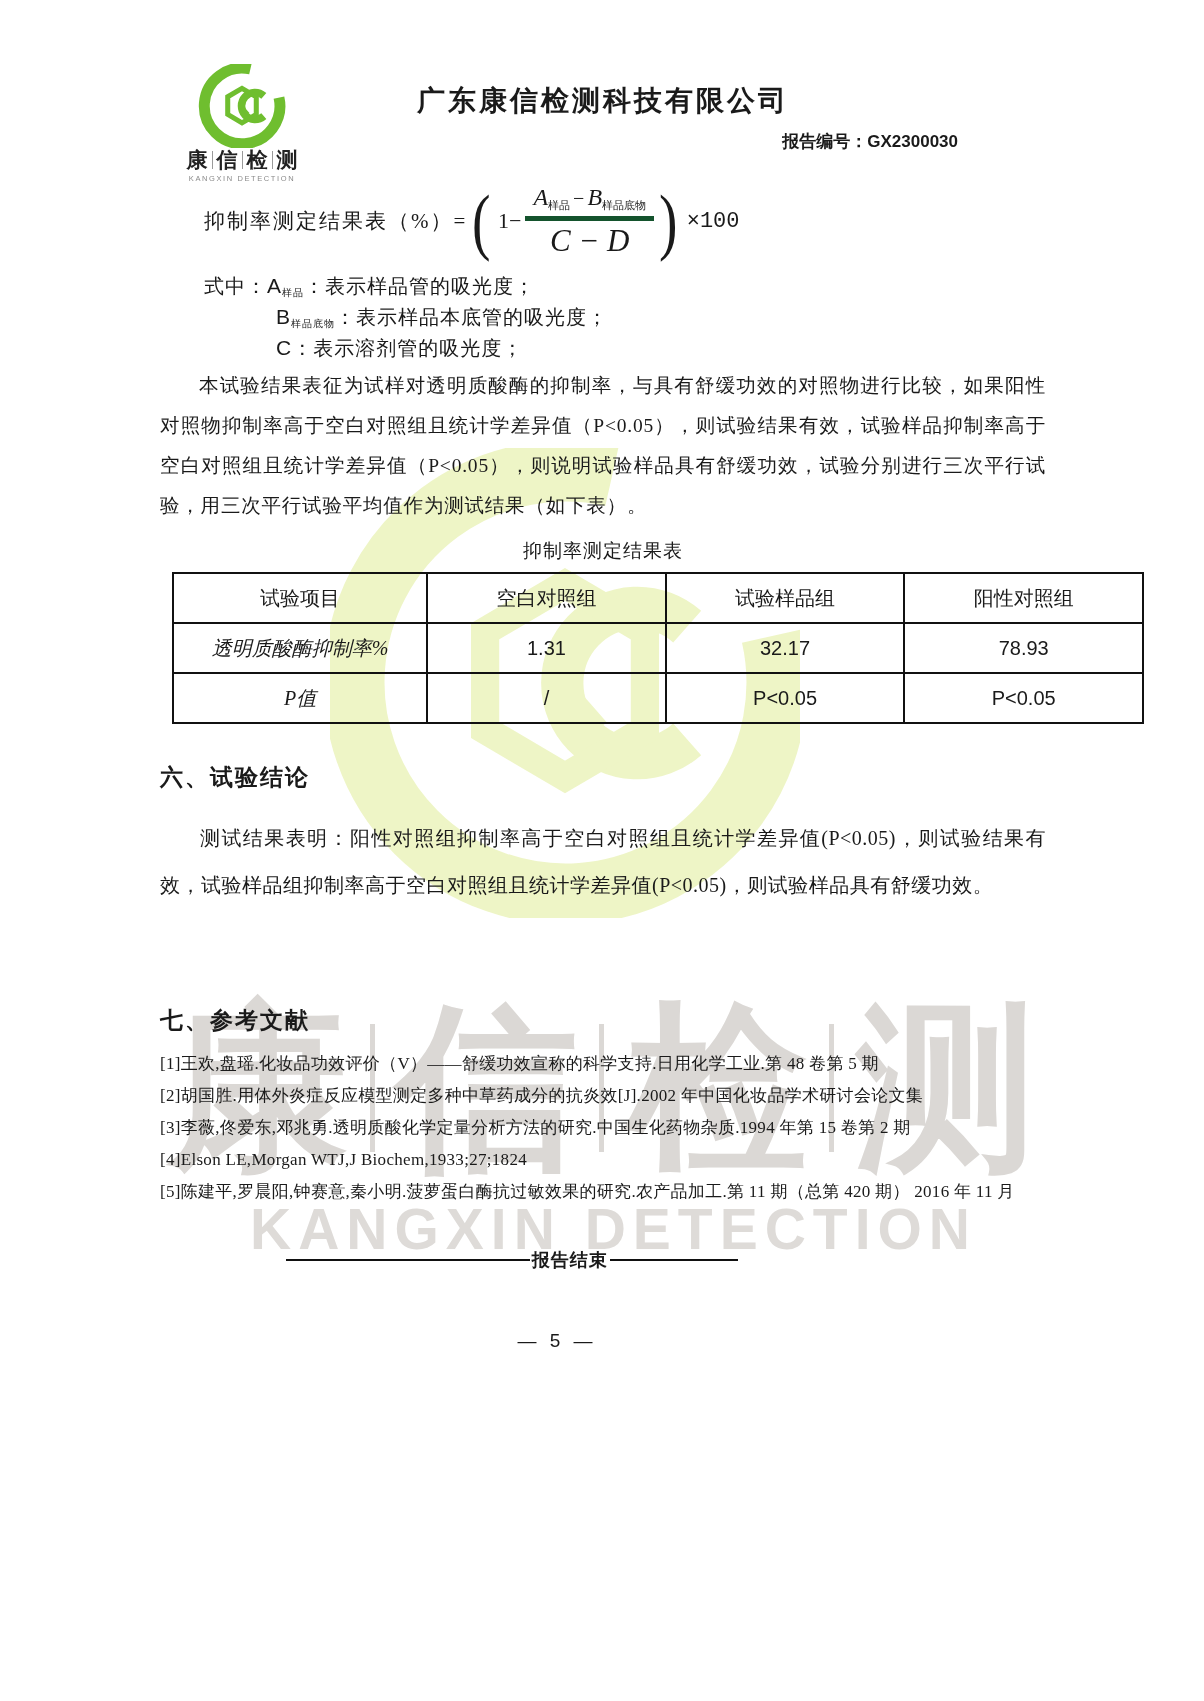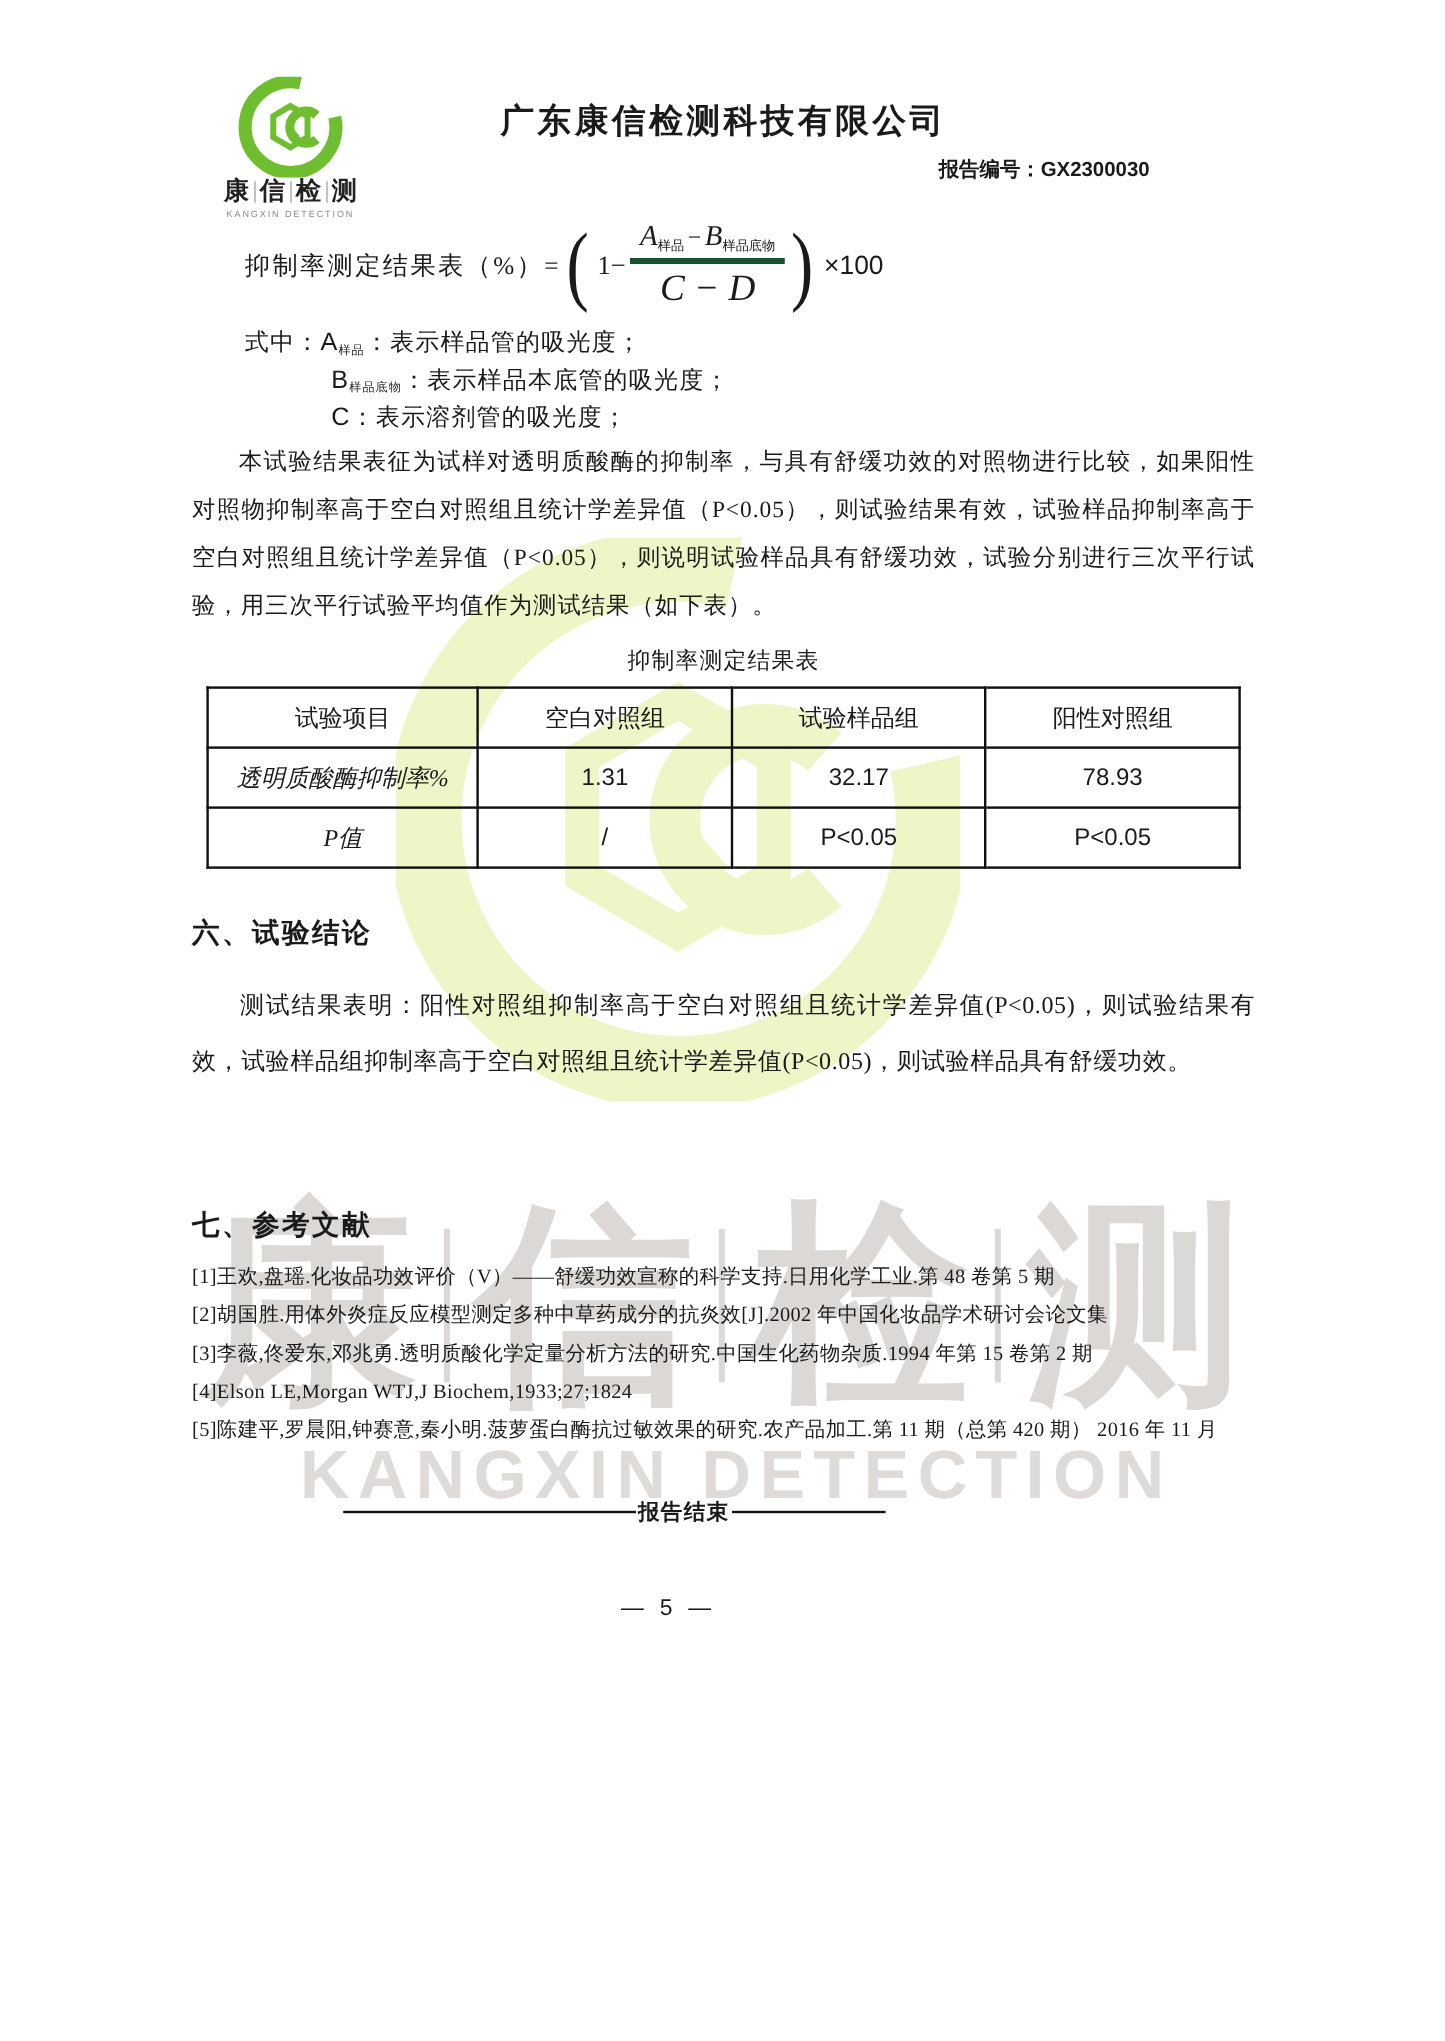--- a/index.html
+++ b/index.html
@@ -44,33 +44,33 @@
   .f-paren { font-size:74px; font-weight:400; line-height:78px; margin:0 2px;
     font-family:"Liberation Serif",serif; transform:scaleX(.75); }
   .f-one { font-size:22px; font-family:"Liberation Serif",serif; margin:0 4px 0 2px; }
   .f-frac { display:inline-flex; flex-direction:column; text-align:center; vertical-align:middle; }
   .f-num { padding:0 8px 3px 8px; border-bottom:5px solid #14532d; }
   .f-den { padding-top:2px; }
   .f-var { font-style:italic; font-size:24px; font-family:"Liberation Serif",serif; }
   .f-sub { font-size:11px; vertical-align:-4px; }
   .f-minus { font-size:20px; padding:0 3px; }
   .f-den  { font-style:italic; font-size:31px; font-family:"Liberation Serif",serif; }
-  .f-times { font-size:22px; margin-left:4px; font-family:Liberation Sans, sans-serif; }
+  .f-times { font-size:22px; margin-left:4px; font-family:Liberation Mono, monospace; }
   
   .defs { margin:12px 0 0 44px; font-size:20px; }
   .def-line { line-height:24px; letter-spacing:1px; }
   .def-line.cont { padding-left:72px; }
   .def-sym { font-family:"Liberation Sans","DejaVu Sans",sans-serif; font-size:21px; }
   .def-sub { font-size:10px; vertical-align:-3px; }
   
   .body-par { margin-top:6px; font-size:19.5px; line-height:40px; text-align:justify;
     text-indent:2em; letter-spacing:.8px; }
   
   .table-title { text-align:center; margin-top:12px; font-size:19px; letter-spacing:1px; }
-  table.results { border-collapse:collapse; margin:8px 0 0 12px; width:862px; }
+  table.results { border-collapse:collapse; margin:8px 0 0 12px; width:972px; }
   table.results th, table.results td {
     border:2px solid #111; text-align:center; height:50px; font-weight:400;
   }
   table.results th { font-size:20px; width:24.6%; }
   table.results th:first-child { width:26.2%; }
   td.row-label { font-style:italic; font-size:20px; }
   td.val { font-family:"Liberation Sans","DejaVu Sans",sans-serif; font-size:20px; }
   
   .sec-heading { margin-top:38px; font-size:23px; font-weight:700; letter-spacing:2px; }
   .conclusion-par { margin-top:22px; font-size:20px; line-height:47px; text-align:justify;

